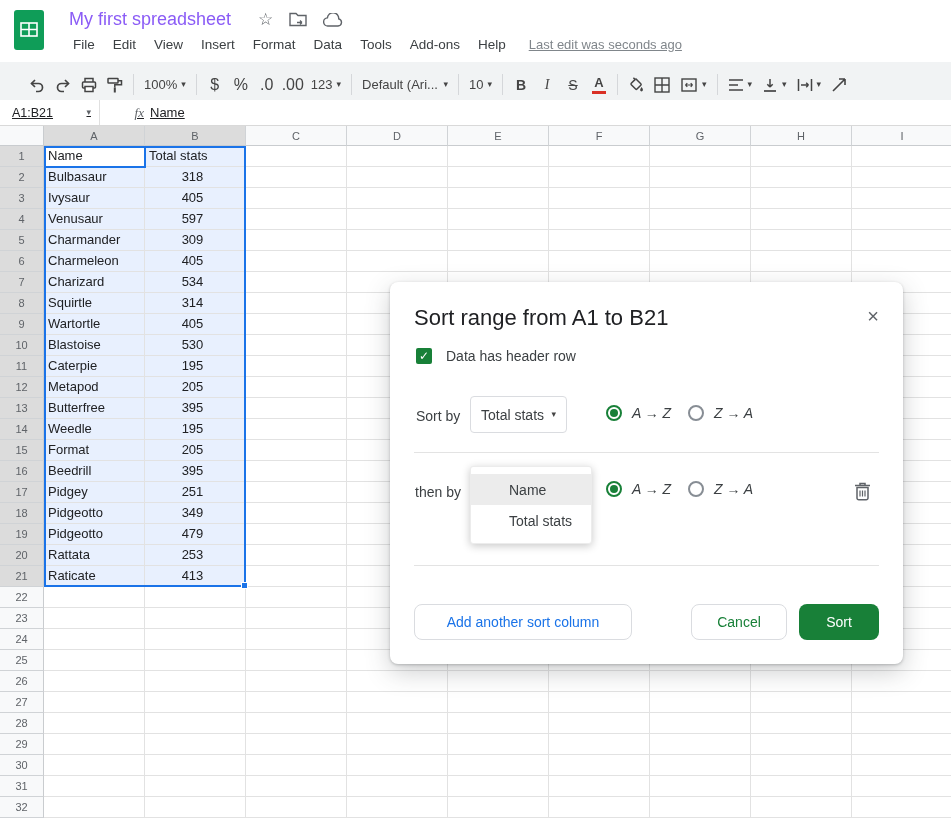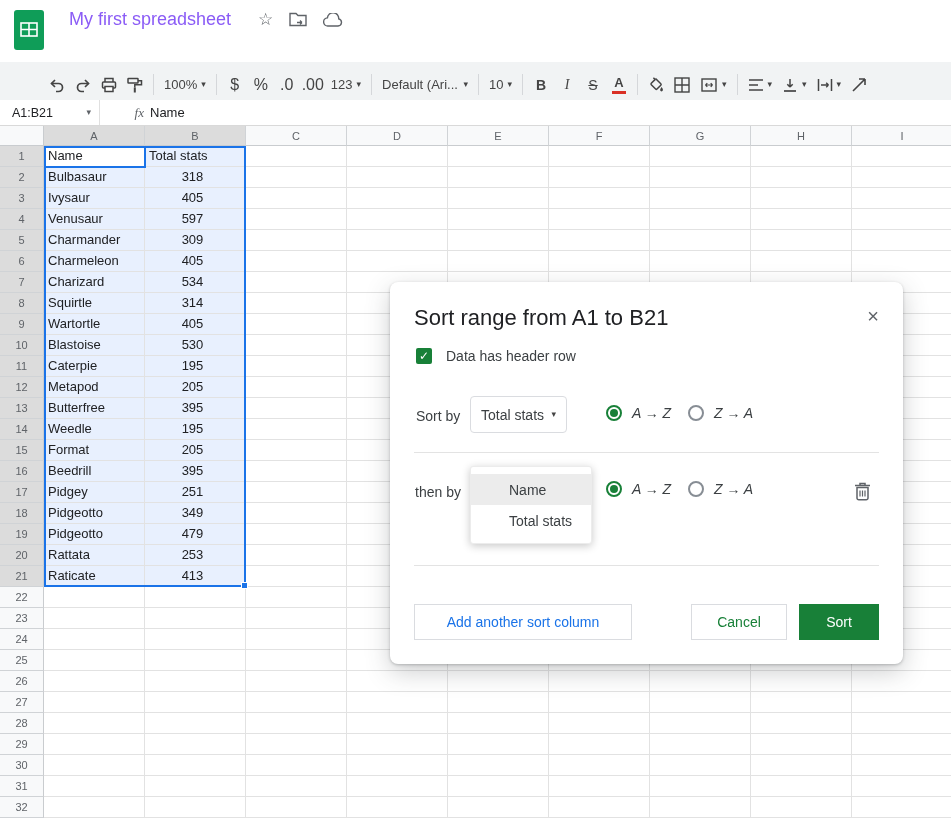--- a/index.html
+++ b/index.html
@@ -18,40 +18,40 @@
   .star { font-size: 17px; line-height: 1; }
   .menurow { position: absolute; left: 64px; top: 33px; display: flex; align-items: center; }
   .menus { display: flex; }
   .mi { padding: 4px 9px; font-size: 13.5px; color: #3c4043; border-radius: 4px; cursor: default; }
   .last-edit { margin-left: 14px; font-size: 13px; color: #80868b; text-decoration: underline; }
 
   
   .toolbar {
     position: absolute; top: 62px; left: 0; right: 0; height: 46px;
     background: #f1f3f4; border-bottom: 1px solid #e0e0e0;
-    display: flex; align-items: center; padding-left: 44px;
+    display: flex; align-items: center; padding-left: 24px;
   }
   .tb { min-width: 26px; height: 28px; display: flex; align-items: center; justify-content: center;
         border-radius: 4px; color: #444; }
   .tb-text { font-size: 13px; color: #444; padding: 0 5px; display: flex; align-items: center; gap: 4px; height: 28px; }
   .tb-bold { font-weight: 700; font-size: 14px; }
   .tb-italic { font-style: italic; font-size: 14px; font-family: "Liberation Serif",serif; }
   .tb-strike { text-decoration: line-through; font-size: 14px; }
   .arrow-sm { font-size: 9px; color: #444; line-height: 1; }
   .sep { width: 1px; height: 21px; background: #d5d7da; margin: 0 5px; flex: 0 0 auto; }
   .a-color { display: inline-flex; flex-direction: column; align-items: center; line-height: 1; }
   .a-color .letter { font-size: 13px; font-weight: 700; }
   .a-color .bar { width: 14px; height: 3px; background: #d93025; margin-top: 2px; }
   .font-sel { width: 96px; justify-content: space-between; }
   .font-sel .fname { overflow: hidden; white-space: nowrap; max-width: 80px; }
   .clip-icon { overflow: hidden; width: 14px; }
 
   
   .formula-bar { position: absolute; top: 100px; left: 0; right: 0; height: 26px; background: #fff;
-    border-bottom: 1px solid #d9d9d9; display: flex; align-items: center; }
+    border-bottom: 1px solid #d9d9d9; display: flex; align-items: center; text-decoration: underline; }
   .name-box { width: 100px; height: 100%; display: flex; align-items: center; justify-content: space-between;
     padding: 0 8px 0 12px; border-right: 1px solid #e0e0e0; font-size: 12.5px; color: #202124; }
   .name-box .arrow-sm { color: #5f6368; }
   .fx { width: 44px; text-align: right; font-family: "Liberation Serif",serif; font-style: italic;
     font-size: 13px; color: #5f6368; }
   .formula-content { flex: 1; font-size: 13px; color: #202124; padding-left: 6px; }
 
   
   .grid { position: absolute; top: 126px; left: 0; width: 951px; bottom: 0; overflow: hidden; background: #fff; }
   .corner { position: absolute; top: 0; left: 0; width: 44px; height: 20px; background: #f8f9fa;
@@ -99,21 +99,21 @@
   .r2a { left: 216px; top: 199px; } .r2z { left: 298px; top: 199px; }
   .m-divider { position: absolute; left: 24px; right: 24px; height: 0; border-top: 1px solid #e3e3e3; }
   .d1 { top: 170px; } .d2 { top: 283px; }
   .thenby-label { position: absolute; left: 25px; top: 202px; }
   .trash { position: absolute; left: 460px; top: 197px; width: 24px; height: 24px;
     display: flex; align-items: center; justify-content: center; border-radius: 4px; }
   .col-menu { position: absolute; left: 80px; top: 184px; width: 122px; background: #fff; border-radius: 3px;
     border: 1px solid #ececec; box-shadow: 0 2px 8px rgba(0,0,0,.22); padding: 7px 0; z-index: 5; }
   .menu-item { height: 31px; display: flex; align-items: center; padding-left: 38px; font-size: 14px; color: #3c4043; }
   .menu-item.hl { background: #ececec; }
-  .btn { position: absolute; height: 36px; border-radius: 0; display: flex; align-items: center;
+  .btn { position: absolute; height: 36px; border-radius: 8px; display: flex; align-items: center;
     justify-content: center; font-size: 14px; font-weight: 500; cursor: default; }
   .btn-add { left: 24px; top: 322px; width: 218px; border: 1px solid #dadce0; background: #fff; color: #1a73e8; }
   .btn-cancel { left: 301px; top: 322px; width: 96px; border: 1px solid #dadce0; background: #fff; color: #188038; }
   .btn-sort { left: 409px; top: 322px; width: 80px; background: #188038; color: #fff; }
 </style>
 </head>
 <body>
 
 <div class="titlebar">
   <span class="logo">
@@ -132,20 +132,34 @@
       <svg width="18" height="15" viewBox="0 0 18 15">
         <path d="M1 1.5h6l2 2h8v10H1z" fill="none" stroke="#5f6368" stroke-width="1.4"></path>
         <path d="M8 10.5h5M13 10.5l-2-2M13 10.5l-2 2" fill="none" stroke="#5f6368" stroke-width="1.3"></path>
       </svg>
     </span>
     <span>
       <svg width="20" height="14" viewBox="0 0 20 14">
         <path d="M5 13h10a3.6 3.6 0 0 0 .7-7.1A5.6 5.6 0 0 0 4.4 4.9 3.8 3.8 0 0 0 5 13z" fill="none" stroke="#5f6368" stroke-width="1.4"></path>
       </svg>
     </span>
+  </div>
+  <div class="menurow">
+    <div class="menus">
+        <span class="mi">File</span>
+        <span class="mi">Edit</span>
+        <span class="mi">View</span>
+        <span class="mi">Insert</span>
+        <span class="mi">Format</span>
+        <span class="mi">Data</span>
+        <span class="mi">Tools</span>
+        <span class="mi">Add-ons</span>
+        <span class="mi">Help</span>
+      </div>
+    <span class="last-edit">Last edit was seconds ago</span>
   </div>
 </div>
 
 <div class="toolbar">
   <span class="tb">
     <svg width="18" height="18" viewBox="0 0 18 18">
         <path d="M7 4 3.5 7.5 7 11" fill="none" stroke="#444" stroke-width="1.7"></path>
         <path d="M3.5 7.5H10.5a4 4 0 0 1 0 8H8" fill="none" stroke="#444" stroke-width="1.7"></path>
       </svg>
   </span>

